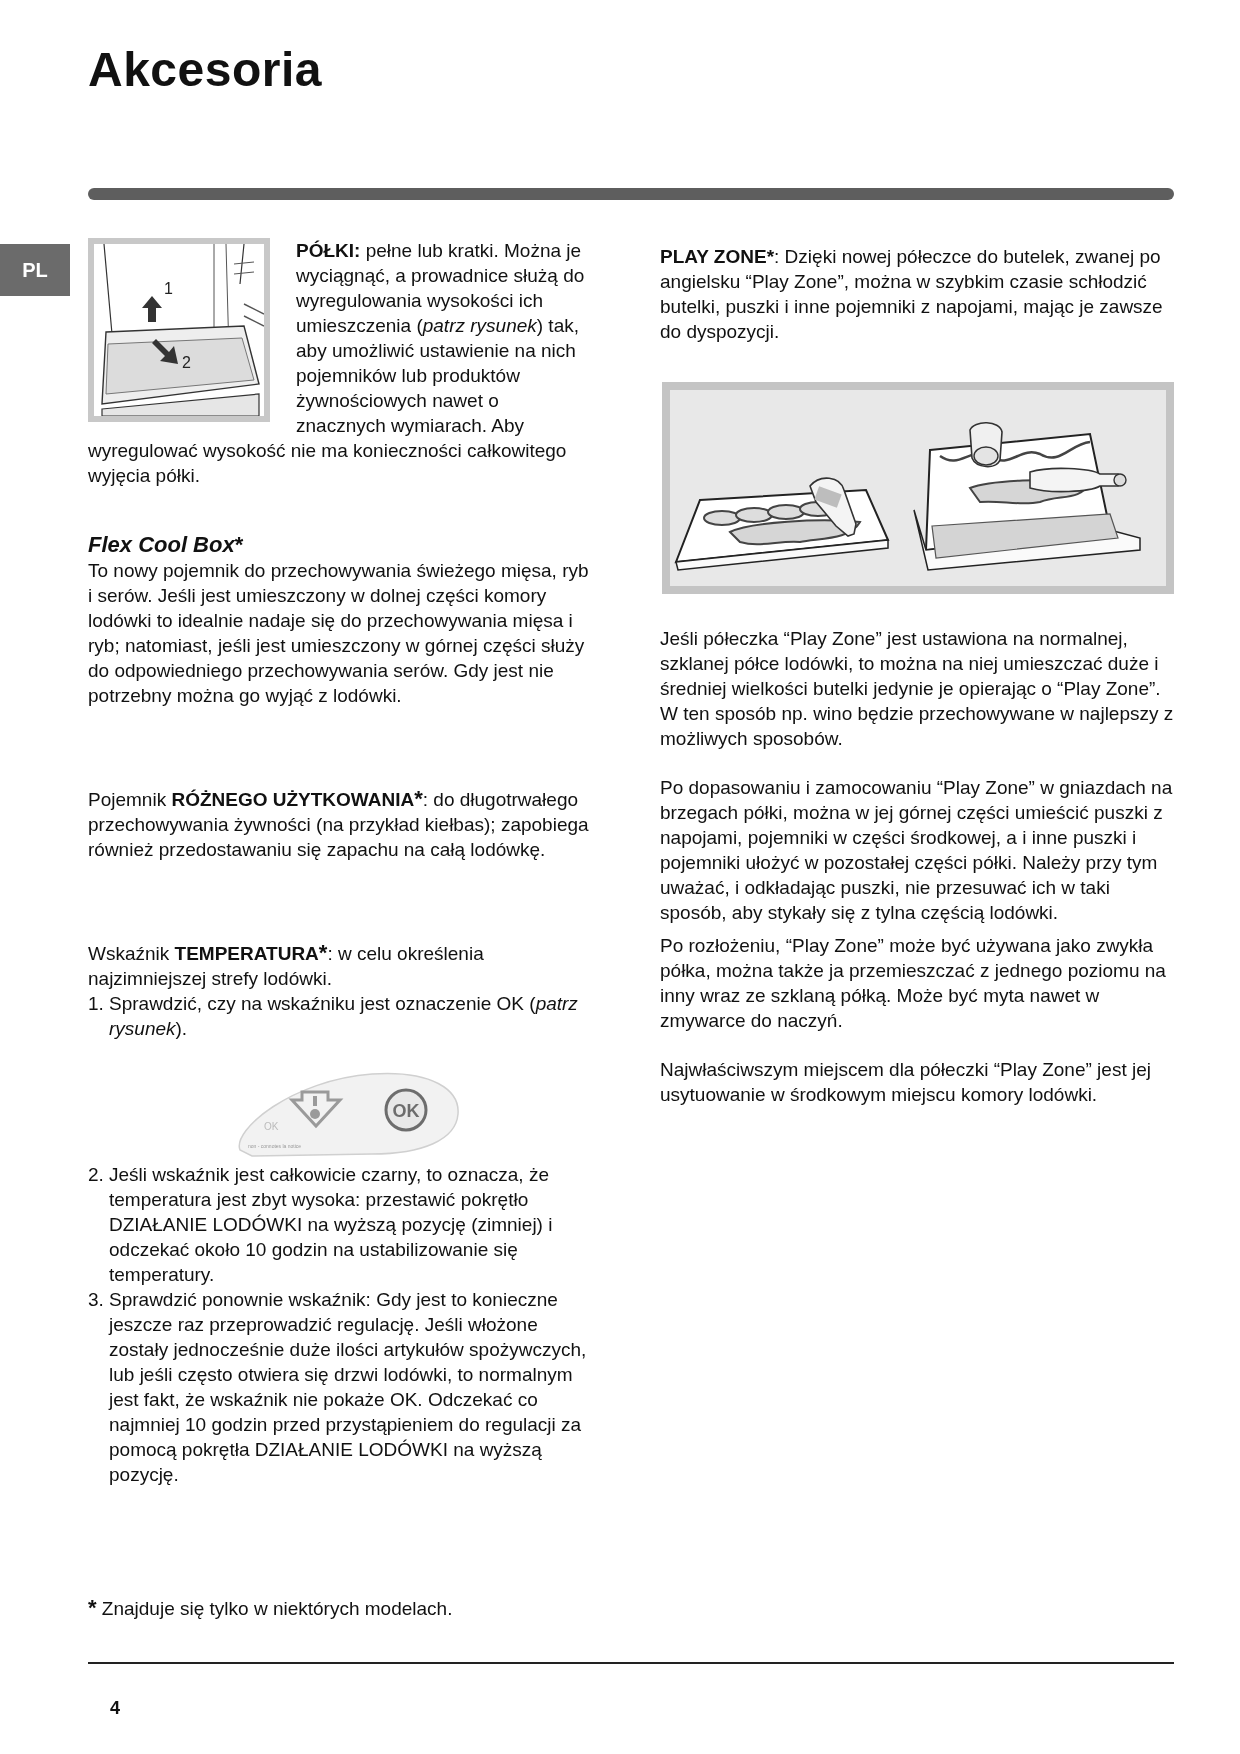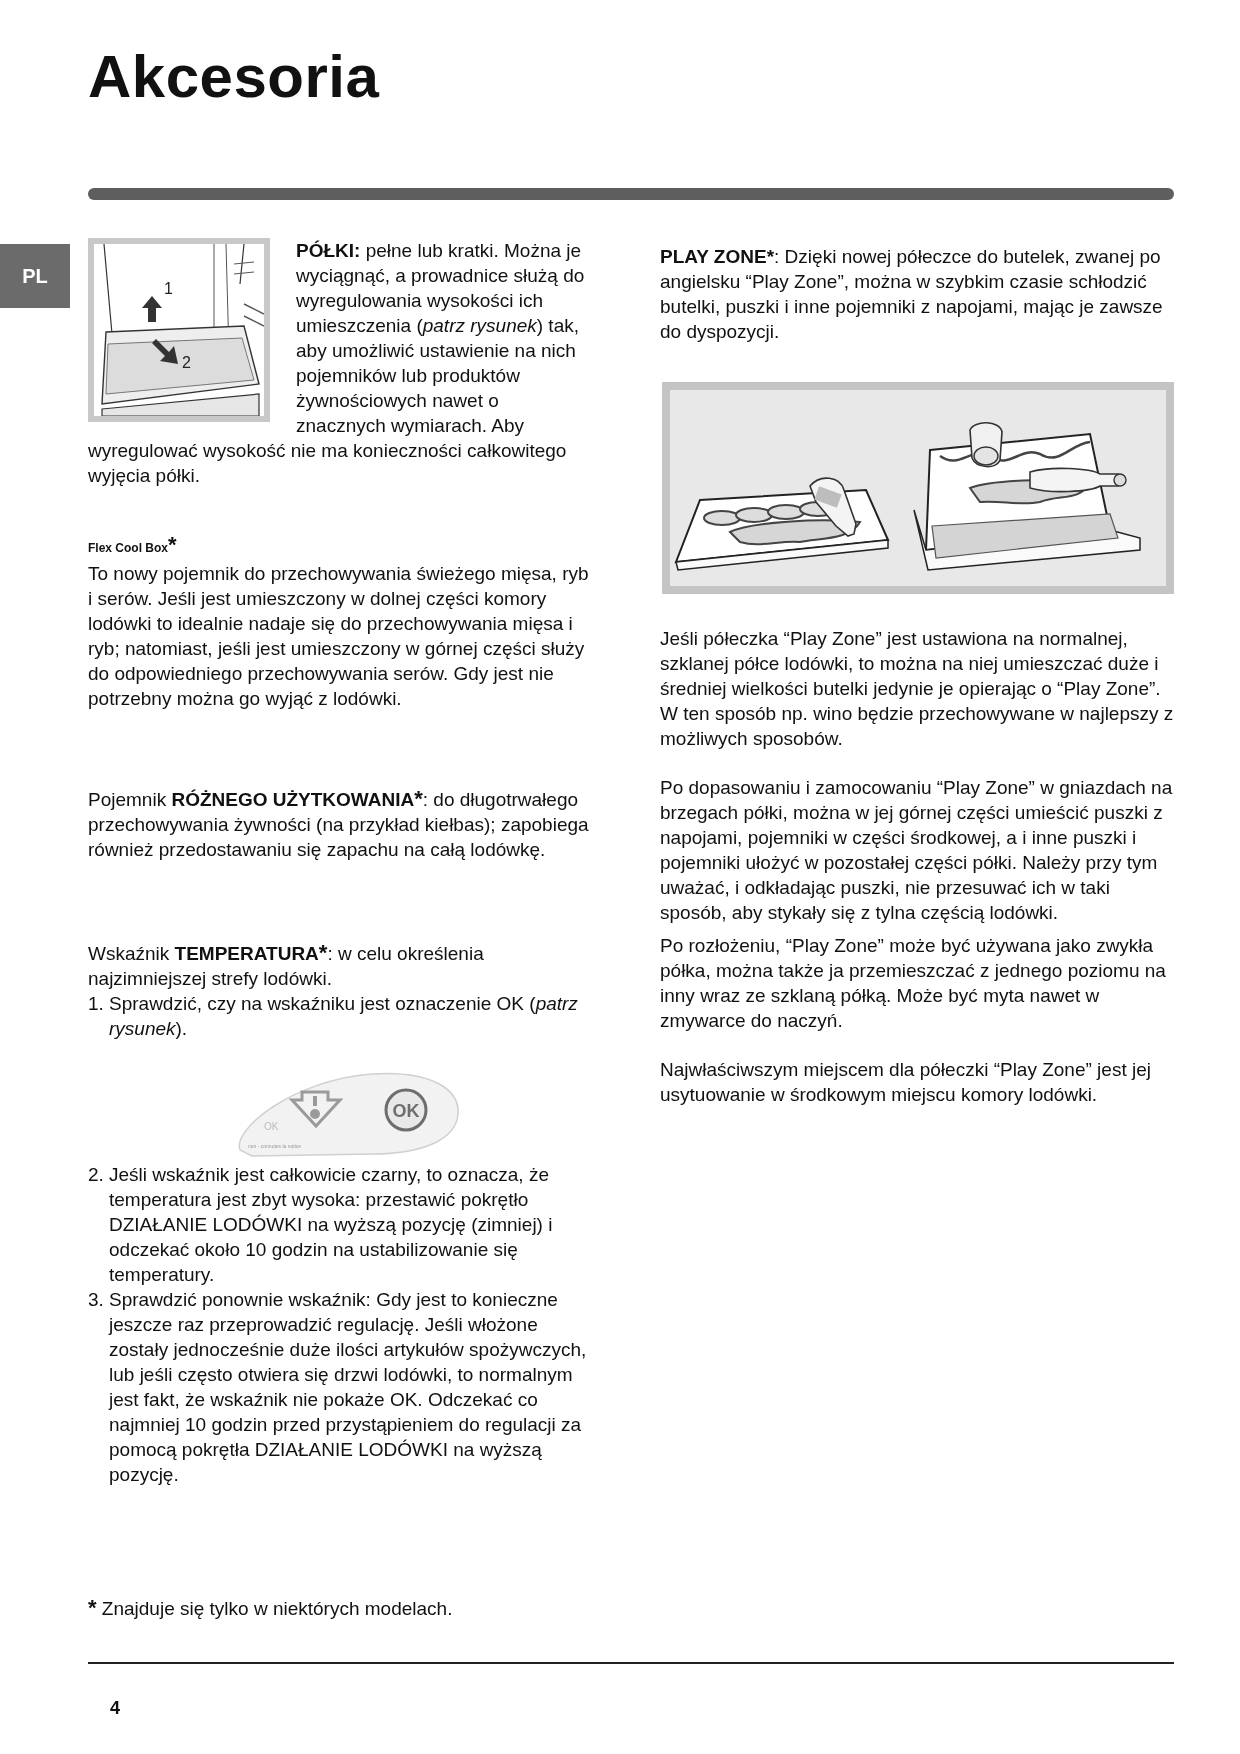--- a/index.html
+++ b/index.html
@@ -1,20 +1,20 @@
 <!DOCTYPE html>
 <html><head>
 <meta charset="utf-8">
 <style>
   html, body { margin:0; padding:0; background:#fff; }
   body { width:1240px; height:1754px; position:relative; overflow:hidden;
          font-family:"Liberation Sans", sans-serif; color:#111; }
-  .title { position:absolute; left:88px; top:42px; font-size:60px; font-weight:bold; margin:0; letter-spacing:0.5px; }
+  .title { position:absolute; left:88px; top:42px; font-size:48px; font-weight:bold; margin:0; letter-spacing:0.5px; }
   .rule { position:absolute; left:88px; top:188px; width:1086px; height:12px; background:#5e5e5e; border-radius:6px; }
-  .lang-tab { position:absolute; left:0; top:244px; width:70px; height:64px; background:#6b6b6b; color:#fff;
+  .lang-tab { position:absolute; left:0; top:244px; width:70px; height:52px; background:#6b6b6b; color:#fff;
               font-weight:bold; font-size:20px; display:flex; align-items:center; justify-content:center; }
   .txt { font-size:19px; line-height:25px; }
   p { margin:0; }
   .b { font-weight:bold; }
   .i { font-style:italic; }
   .col-left { position:absolute; left:88px; width:505px; }
   .col-right { position:absolute; left:660px; width:515px; }
   .fig-shelf { float:left; width:182px; height:184px; background:#c8c8c8; margin:0 26px 4px 0; position:relative; }
   .fig-shelf svg { position:absolute; left:6px; top:6px; }
   .playzone-fig { position:absolute; left:662px; top:382px; width:512px; height:212px; background:#c4c4c4; }
@@ -48,21 +48,21 @@
       <path d="M54 78 L54 64 L48 64 L58 52 L68 64 L62 64 L62 78 Z" fill="#333"></path>
       <path d="M62 95 L75 108 L80 102 L84 120 L66 117 L71 112 L58 99 Z" fill="#333"></path>
       <text x="70" y="50" font-size="16" font-family="Liberation Sans, sans-serif" fill="#222">1</text>
       <text x="88" y="124" font-size="16" font-family="Liberation Sans, sans-serif" fill="#222">2</text>
     </svg>
   </div>
   <p><span class="b">PÓŁKI:</span><span> pełne lub kratki. Można je wyciągnąć, a prowadnice służą do wyregulowania wysokości ich umieszczenia (</span><span class="i">patrz rysunek</span><span>) tak, aby umożliwić ustawienie na nich pojemników lub produktów żywnościowych nawet o znacznych wymiarach. Aby wyregulować wysokość nie ma konieczności całkowitego wyjęcia półki.</span></p>
 </div>
 
 <div class="col-left txt" style="top:532px;">
-  <p><span class="b" style="font-size:12px;">Flex Cool Box</span><span class="star">*</span></p>
+  <p><span class="b" style="font-size:22px;font-style:italic;">Flex Cool Box</span><span class="star">*</span></p>
   <p>To nowy pojemnik do przechowywania świeżego mięsa, ryb i serów. Jeśli jest umieszczony w dolnej części komory lodówki to idealnie nadaje się do przechowywania mięsa i ryb; natomiast, jeśli jest umieszczony w górnej części służy do odpowiedniego przechowywania serów. Gdy jest nie potrzebny można go wyjąć z lodówki.</p>
 </div>
 
 <div class="col-left txt" style="top:786px;">
   <p><span>Pojemnik </span><span class="b">RÓŻNEGO UŻYTKOWANIA</span><span class="star">*</span><span>: do długotrwałego przechowywania żywności (na przykład kiełbas); zapobiega również przedostawaniu się zapachu na całą lodówkę.</span></p>
 </div>
 
 <div class="col-left txt" style="top:940px;">
   <p><span>Wskaźnik </span><span class="b">TEMPERATURA</span><span class="star">*</span><span>: w celu określenia najzimniejszej strefy lodówki.</span></p>
   <ol>

